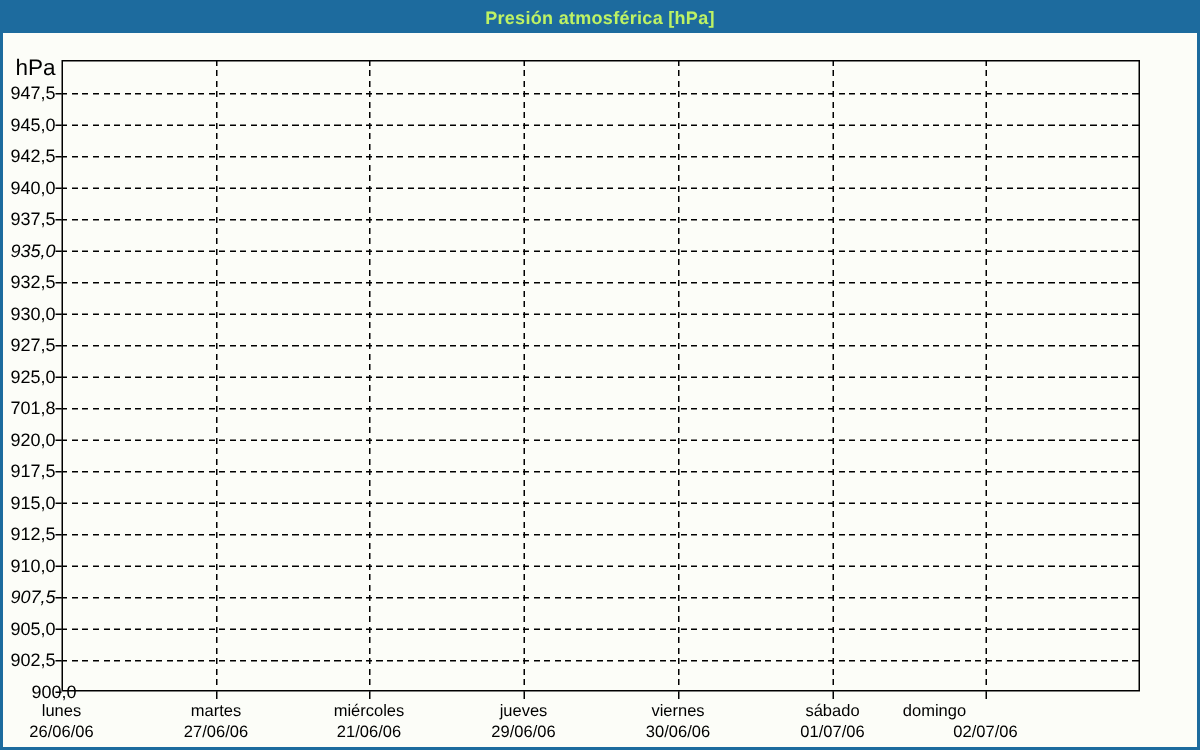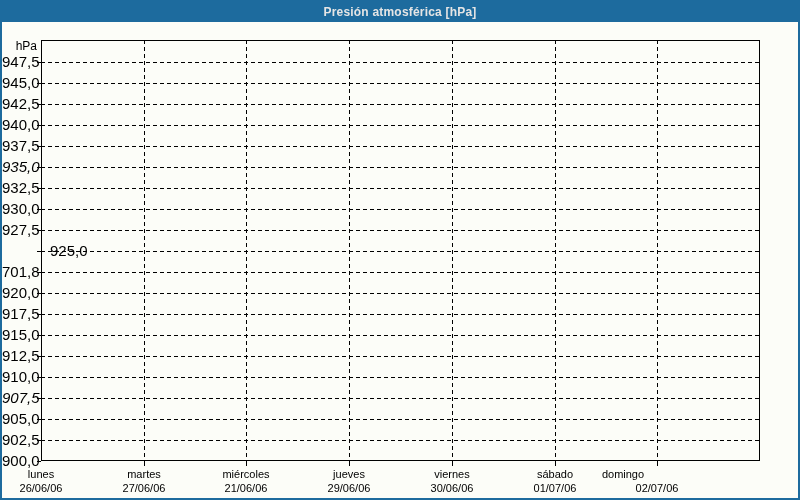--- a/index.html
+++ b/index.html
@@ -20,46 +20,46 @@
     letter-spacing:0.2px;
   }
   .plot {
     position:absolute; left:39px; top:38px; width:719px; height:421px;
     box-sizing:border-box;
     border:1px solid #000;
     background:transparent;
   }
   .unit-label {
     position:absolute; top:37px; left:0; width:35px; height:14px;
-    font-size:12px; line-height:14px; text-align:right; color:#000;
+    font-size:15px; line-height:14px; text-align:right; color:#000;
   }
   .ylabel {
     position:absolute; left:0; width:35px; height:14px;
-    font-size:15px; line-height:14px; text-align:right; color:#000; white-space:nowrap;
+    font-size:12px; line-height:14px; text-align:right; color:#000; white-space:nowrap;
   }
   .ytick { position:absolute; width:4px; height:1px; background:#000; }
   .xtick { position:absolute; width:1px; height:5px; background:#000; }
   .hgrid {
     position:absolute; height:1px;
     background-image:repeating-linear-gradient(to right, #000 0, #000 4px, transparent 4px, transparent 7px);
   }
   .vgrid {
     position:absolute; width:1px;
     background-image:repeating-linear-gradient(to bottom, #000 0, #000 4px, transparent 4px, transparent 7px);
   }
   .xday, .xdate {
     position:absolute; width:110px; height:14px;
     font-size:11px; line-height:14px; text-align:center; color:#000; white-space:nowrap;
   }
 </style>
 </head>
 <body>
 
 <div class="frame" id="frame" style="border-color: rgb(29, 107, 158); background: rgb(252, 253, 248);">
-  <div class="titlebar" id="titlebar" style="background: rgb(29, 107, 158); color: #e5e5e5;">
+  <div class="titlebar" id="titlebar" style="background: rgb(29, 107, 158); color: #bef264;">
     <span>Presión atmosférica [hPa]</span>
   </div>
   <div class="unit-label">hPa</div>
   <div class="plot"></div>
   <div id="chart-layer">
       <div class="hgrid" style="left: 39px; top: 60px; width: 719px;"></div>
       <div class="ytick" style="left: 35px; top: 60px;"></div>
       <div class="ylabel" style="top: 53px;">947,5</div>
       <div class="hgrid" style="left: 39px; top: 81px; width: 719px;"></div>
       <div class="ytick" style="left: 35px; top: 81px;"></div>
@@ -80,21 +80,21 @@
       <div class="ytick" style="left: 35px; top: 186px;"></div>
       <div class="ylabel" style="top: 179px;">932,5</div>
       <div class="hgrid" style="left: 39px; top: 207px; width: 719px;"></div>
       <div class="ytick" style="left: 35px; top: 207px;"></div>
       <div class="ylabel" style="top: 200px;">930,0</div>
       <div class="hgrid" style="left: 39px; top: 228px; width: 719px;"></div>
       <div class="ytick" style="left: 35px; top: 228px;"></div>
       <div class="ylabel" style="top: 221px;">927,5</div>
       <div class="hgrid" style="left: 39px; top: 249px; width: 719px;"></div>
       <div class="ytick" style="left: 35px; top: 249px;"></div>
-      <div class="ylabel" style="top: 242px; padding-left: 48px;">925,0</div>
+      <div class="ylabel" style="top: 242px;">925,0</div>
       <div class="hgrid" style="left: 39px; top: 270px; width: 719px;"></div>
       <div class="ytick" style="left: 35px; top: 270px;"></div>
       <div class="ylabel" style="top: 263px;">701,8</div>
       <div class="hgrid" style="left: 39px; top: 291px; width: 719px;"></div>
       <div class="ytick" style="left: 35px; top: 291px;"></div>
       <div class="ylabel" style="top: 284px;">920,0</div>
       <div class="hgrid" style="left: 39px; top: 312px; width: 719px;"></div>
       <div class="ytick" style="left: 35px; top: 312px;"></div>
       <div class="ylabel" style="top: 305px; text-align: right;">917,5</div>
       <div class="hgrid" style="left: 39px; top: 333px; width: 719px;"></div>
@@ -109,21 +109,21 @@
       <div class="hgrid" style="left: 39px; top: 396px; width: 719px;"></div>
       <div class="ytick" style="left: 35px; top: 396px;"></div>
       <div class="ylabel" style="top: 389px; font-style: italic;">907,5</div>
       <div class="hgrid" style="left: 39px; top: 417px; width: 719px;"></div>
       <div class="ytick" style="left: 35px; top: 417px;"></div>
       <div class="ylabel" style="top: 410px;">905,0</div>
       <div class="hgrid" style="left: 39px; top: 438px; width: 719px;"></div>
       <div class="ytick" style="left: 35px; top: 438px;"></div>
       <div class="ylabel" style="top: 431px;">902,5</div>
       <div class="ytick" style="left: 35px; top: 459px;"></div>
-      <div class="ylabel" style="top: 452px;">900,0</div>
+      <div class="ylabel" style="top: 452px; padding-left: 14px;">900,0</div>
       <div class="xday" style="left: -16px; top: 465px;">lunes</div>
       <div class="xdate" style="left: -16px; top: 479px;">26/06/06</div>
       <div class="vgrid" style="left: 142px; top: 38px; height: 421px;"></div>
       <div class="xtick" style="left: 142px; top: 459px;"></div>
       <div class="xday" style="left: 87px; top: 465px;">martes</div>
       <div class="xdate" style="left: 87px; top: 479px;">27/06/06</div>
       <div class="vgrid" style="left: 244px; top: 38px; height: 421px;"></div>
       <div class="xtick" style="left: 244px; top: 459px;"></div>
       <div class="xday" style="left: 189px; top: 465px;">miércoles</div>
       <div class="xdate" style="left: 189px; top: 479px;">21/06/06</div>

